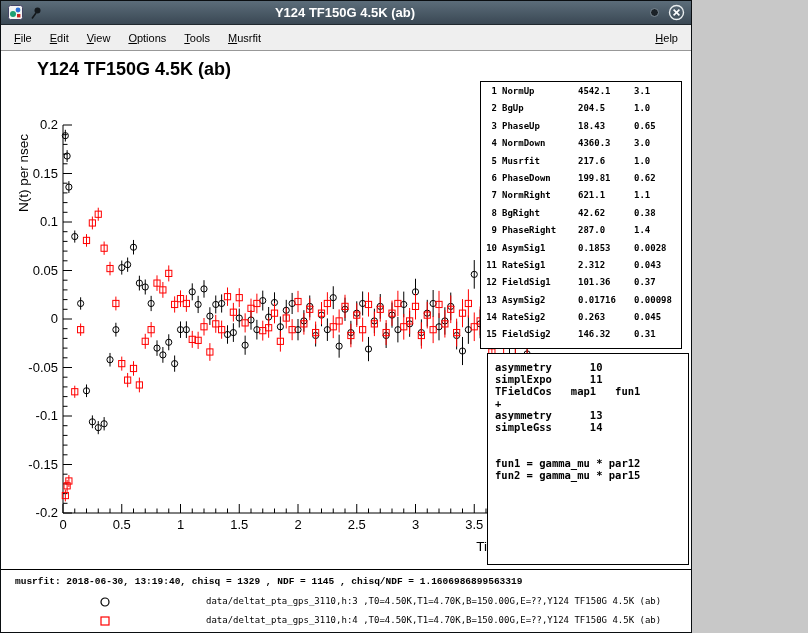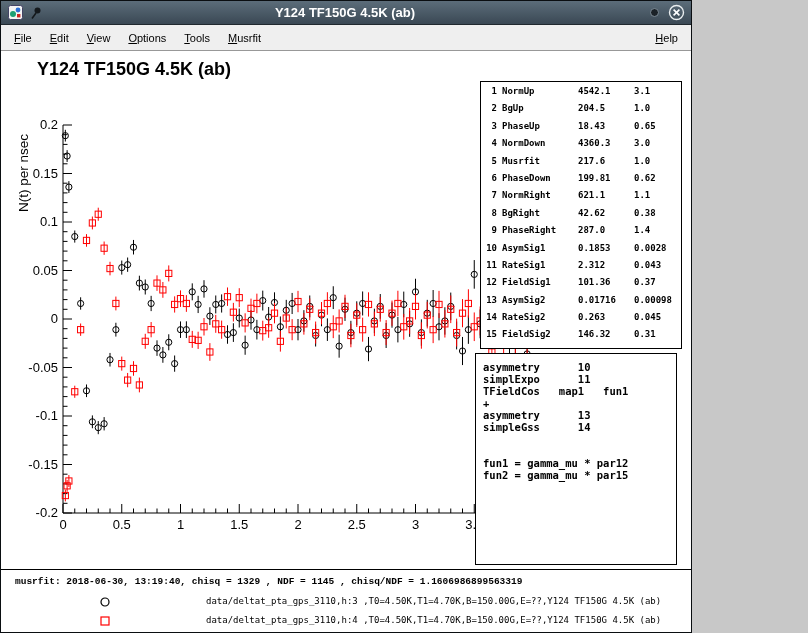--- a/index.html
+++ b/index.html
@@ -51,21 +51,21 @@
     position:absolute; right:9px; top:30px; width:202px; height:268px;
     border:1px solid #000; background:#fff;
     font-family:"DejaVu Sans Mono", monospace;
     font-size:9px; font-weight:bold; color:#000;
     padding:4px 2px 0 5px;
   }
   .param-grid { display:grid; grid-template-columns:16px 76px 56px 1fr; grid-auto-rows:17.4px; }
   .param-grid span { line-height:11px; }
   .p-no { text-align:right; padding-right:5px; }
   .theory-box {
-    position:absolute; right:14px; top:302px; width:202px; height:212px;
+    position:absolute; right:2px; top:302px; width:202px; height:212px;
     border:1px solid #000; background:#fff;
     font-family:"DejaVu Sans Mono", monospace;
     font-size:10.5px; font-weight:bold; color:#000;
     padding:7px 0 0 7px;
   }
   .theory-box div { white-space:pre; line-height:12px; min-height:12px; }
   
   .footer-divider { position:absolute; left:0; right:0; top:518px; border-top:1px solid #000; }
   .status-line {
     position:absolute; left:14px; top:525px;

